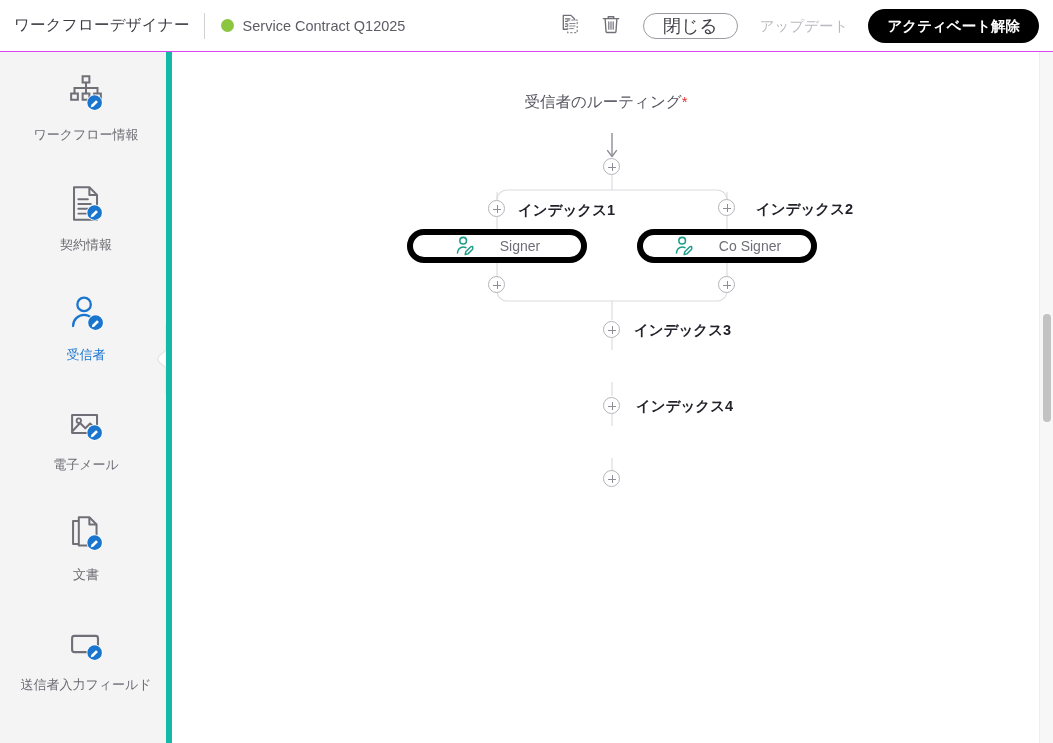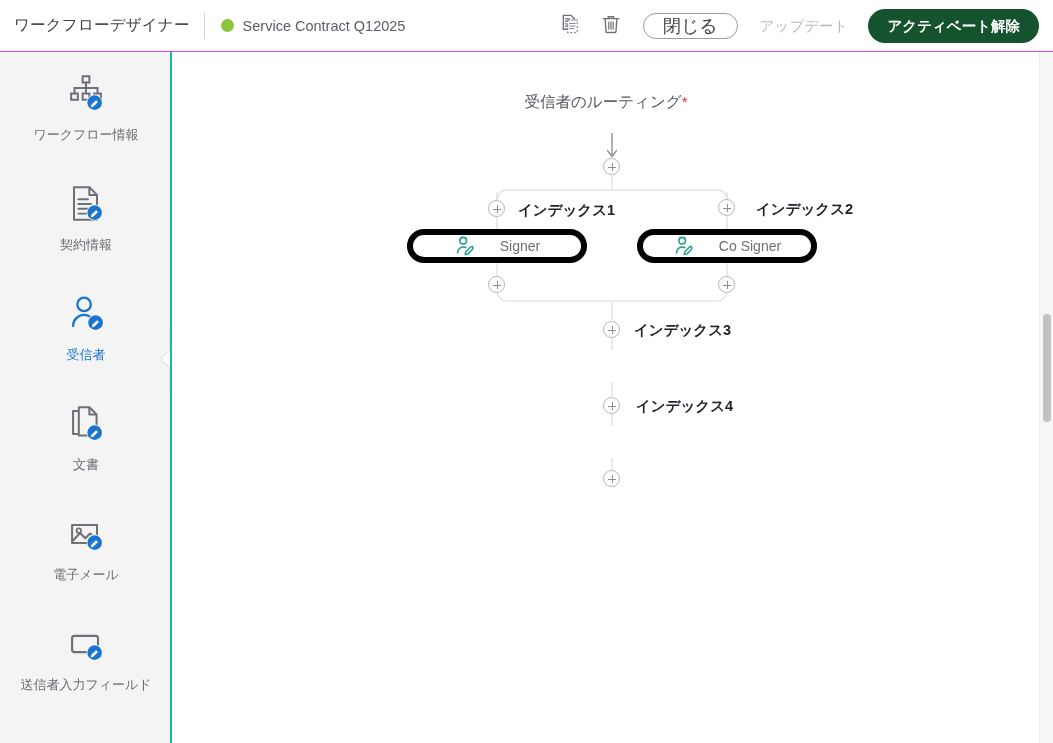--- a/index.html
+++ b/index.html
@@ -62,33 +62,33 @@
   .btn-update {
     height: 32px; padding: 0 14px;
     border: none; background: none;
     color: #b9b9c0; font-size: 14.5px;
     font-family: inherit; cursor: default;
     display: flex; align-items: center;
   }
   .btn-deactivate {
     height: 34px; padding: 0 19px;
     border: none; border-radius: 17px;
-    background: #14532d; color: #ffffff;
+    background: #000000; color: #ffffff;
     font-size: 14.5px; font-weight: 600;
     font-family: inherit; cursor: pointer;
     margin-right: 14px; margin-left: 6px;
     display: flex; align-items: center;
   }
 
   
   .sidebar {
     position: absolute; top: 52px; left: 0;
     width: 172px; height: 691px;
     background: #f4f4f4;
-    border-right: 2px solid #14b8a6;
+    border-right: 6px solid #14b8a6;
     overflow: hidden;
   }
   .nav-item {
     width: 172px; height: 110px;
     display: flex; flex-direction: column;
     align-items: center; justify-content: center;
     gap: 9px; cursor: pointer; position: relative;
   }
   .nav-icon { width: 46px; height: 46px; display: block; }
   .nav-label {
@@ -244,43 +244,43 @@
         <circle cx="34" cy="33" r="7.7" fill="#1a75cf"></circle>
         <path d="M30.6 35.3l4.9-4.9 2 2-4.9 4.9-2.6.6z" fill="#ffffff"></path>
       </svg>
     </span>
     <span class="nav-label">受信者</span>
   </div>
 
   <div class="nav-item">
     <span class="nav-icon">
       <svg width="46" height="46" viewBox="0 0 48 48" fill="none">
+        <path d="M9.5 14.5h26v19h-26z" stroke="#6f6f78" stroke-width="2.1" stroke-linejoin="round"></path>
+        <path d="M9.8 31.5l8-8.5 5.5 5.5 5-5 6.4 6.6" stroke="#6f6f78" stroke-width="2.1" stroke-linejoin="round" stroke-linecap="round"></path>
+        <circle cx="16.5" cy="20.5" r="2.3" stroke="#6f6f78" stroke-width="1.9"></circle>
+        <circle cx="33" cy="33" r="8.4" fill="#ffffff"></circle>
+        <circle cx="33" cy="33" r="7.6" fill="#1a75cf"></circle>
+        <path d="M29.6 35.3l4.9-4.9 2 2-4.9 4.9-2.6.6z" fill="#ffffff"></path>
+      </svg>
+    </span>
+    <span class="nav-label">電子メール</span>
+  </div>
+
+  <div class="nav-item">
+    <span class="nav-icon">
+      <svg width="46" height="46" viewBox="0 0 48 48" fill="none">
         <path d="M10.5 10.5h10v24h-10z" stroke="#6f6f78" stroke-width="2.1" stroke-linejoin="round"></path>
         <path d="M16.5 6.5h11l7.5 7.5v22h-18.5z" stroke="#6f6f78" stroke-width="2.1" stroke-linejoin="round" fill="#f4f4f4"></path>
         <path d="M27.5 6.5v7.5h7.5" stroke="#6f6f78" stroke-width="2.1" stroke-linejoin="round"></path>
         <circle cx="33" cy="33" r="8.4" fill="#ffffff"></circle>
         <circle cx="33" cy="33" r="7.6" fill="#1a75cf"></circle>
         <path d="M29.6 35.3l4.9-4.9 2 2-4.9 4.9-2.6.6z" fill="#ffffff"></path>
       </svg>
     </span>
     <span class="nav-label">文書</span>
-  </div>
-
-  <div class="nav-item">
-    <span class="nav-icon">
-      <svg width="46" height="46" viewBox="0 0 48 48" fill="none">
-        <path d="M9.5 14.5h26v19h-26z" stroke="#6f6f78" stroke-width="2.1" stroke-linejoin="round"></path>
-        <path d="M9.8 31.5l8-8.5 5.5 5.5 5-5 6.4 6.6" stroke="#6f6f78" stroke-width="2.1" stroke-linejoin="round" stroke-linecap="round"></path>
-        <circle cx="16.5" cy="20.5" r="2.3" stroke="#6f6f78" stroke-width="1.9"></circle>
-        <circle cx="33" cy="33" r="8.4" fill="#ffffff"></circle>
-        <circle cx="33" cy="33" r="7.6" fill="#1a75cf"></circle>
-        <path d="M29.6 35.3l4.9-4.9 2 2-4.9 4.9-2.6.6z" fill="#ffffff"></path>
-      </svg>
-    </span>
-    <span class="nav-label">電子メール</span>
   </div>
 
   <div class="nav-item">
     <span class="nav-icon">
       <svg width="46" height="46" viewBox="0 0 48 48" fill="none">
         <rect x="9.5" y="15.5" width="27" height="17" rx="2.5" stroke="#6f6f78" stroke-width="2.2"></rect>
         <circle cx="33" cy="33" r="8.4" fill="#ffffff"></circle>
         <circle cx="33" cy="33" r="7.6" fill="#1a75cf"></circle>
         <path d="M29.6 35.3l4.9-4.9 2 2-4.9 4.9-2.6.6z" fill="#ffffff"></path>
       </svg>

